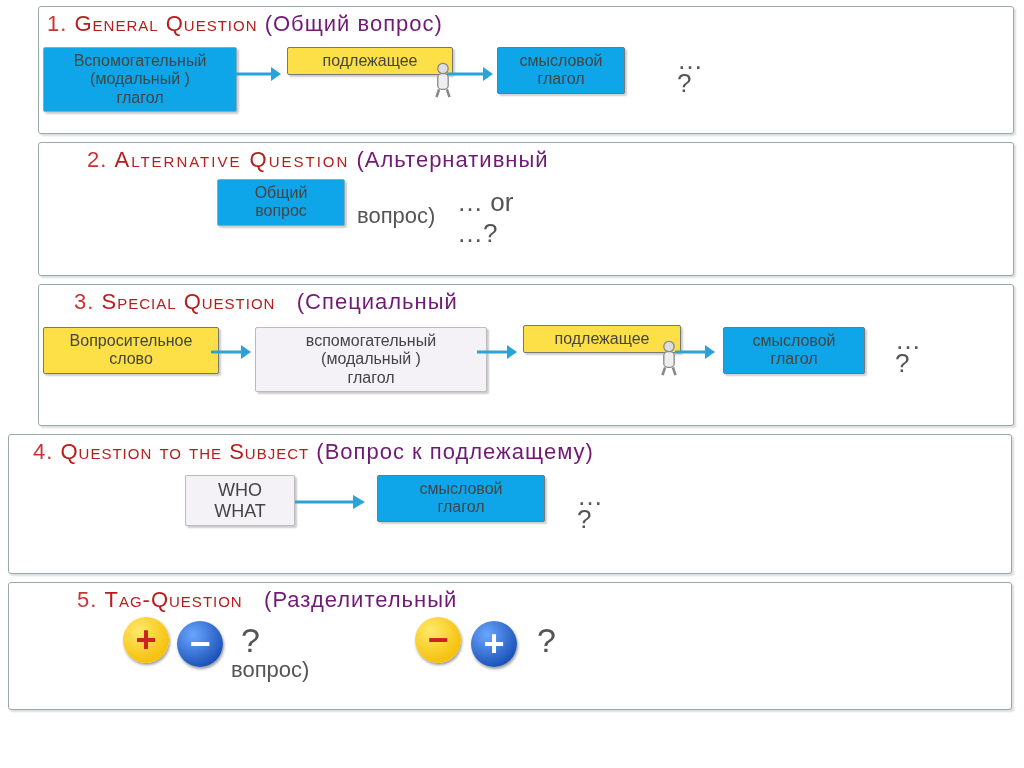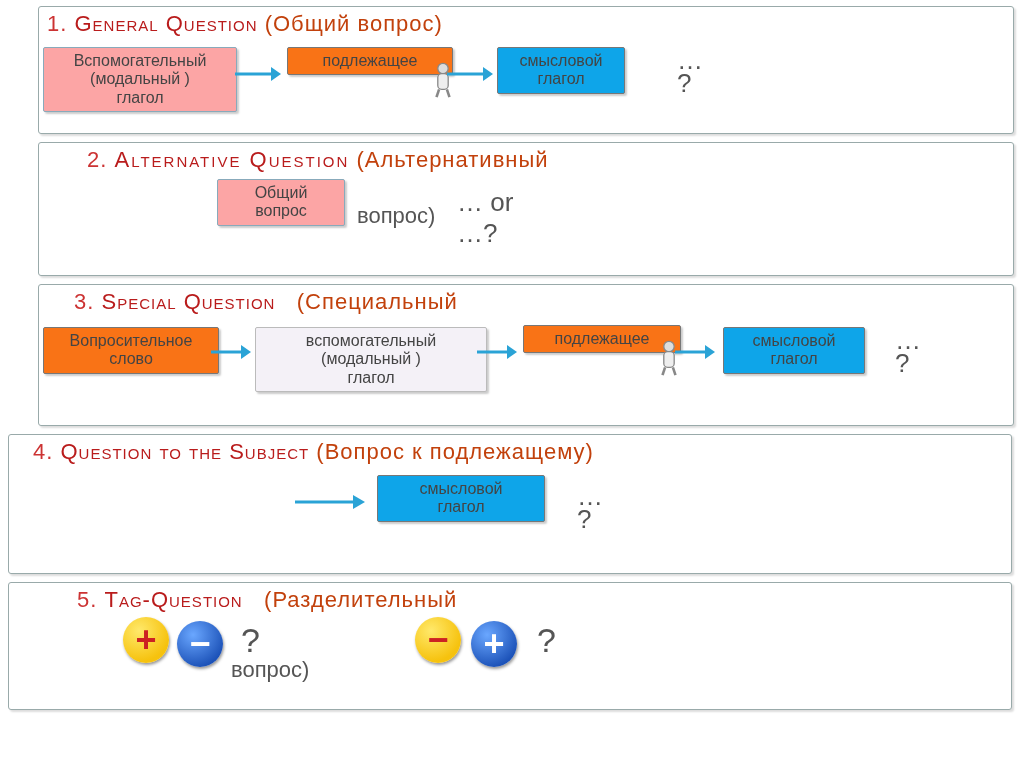--- a/index.html
+++ b/index.html
@@ -1,25 +1,25 @@
 <!DOCTYPE html>
 <html><head>
 <meta charset="utf-8">
 <style>
   html,body{margin:0;padding:0;font-family:Arial,Helvetica,sans-serif;background:#fff;color:#444}
   .page{width:1024px;height:768px;position:relative;padding:6px 10px 6px 38px;box-sizing:border-box}
   .panel{border:1px solid #9aa;border-radius:3px;margin-bottom:8px;padding:4px 8px 4px 8px;position:relative;box-shadow:2px 2px 2px #ddd;background:#fff}
   .hdr{font-size:22px;letter-spacing:1px}
   .hdr .num{color:#c33;font-variant:small-caps}
   .hdr .en{color:#b91c1c;font-variant:small-caps}
-  .hdr .ru{color:#c2410c}
+  .hdr .ru{color:#701a75}
   .paren{color:#555}
   .row{display:flex;align-items:center;margin-top:6px}
-  .box{border:1px solid #777;padding:4px 8px;text-align:center;font-size:16px;line-height:1.15;border-radius:2px;box-shadow:2px 2px 2px #ccc;background:#f97316}
-  .box.blue{background:#fca5a5;border-color:#8ab}
+  .box{border:1px solid #777;padding:4px 8px;text-align:center;font-size:16px;line-height:1.15;border-radius:2px;box-shadow:2px 2px 2px #ccc;background:#fde047}
+  .box.blue{background:#0ea5e9;border-color:#8ab}
   .box.grey{background:#0ea5e9}
   .box.lil{background:#f4f1f7;border-color:#bbb}
   .arrow{flex:0 0 auto;display:flex;align-items:center}
   .arrow svg{display:block}
   .dots{font-size:26px;color:#555;line-height:.9;margin-left:20px}
   .dots .q{display:block}
   .fig{width:26px;height:34px;display:inline-block;vertical-align:middle}
   
   .circ{width:46px;height:46px;border-radius:50%;display:inline-flex;align-items:center;justify-content:center;font-size:36px;font-weight:bold;box-shadow:1px 2px 3px #999;margin-right:4px}
   .cY{background:radial-gradient(circle at 35% 30%,#ffe96b,#f6c20e 70%)}
@@ -129,20 +129,22 @@
     </div>
   </div>
 
   <div class="panel" style="height:130px;overflow:visible;margin-left:-30px;width:986px">
     <div class="hdr" style="margin-left:16px">
       <span class="num">4.</span>
       <span class="en">Question to the Subject</span>
       <span class="ru">(Вопрос к подлежащему)</span>
     </div>
     <div style="position:relative;height:86px">
+      <div class="box lil" style="position:absolute;left:168px;top:10px;width:92px;white-space:pre-line;font-size:18px">WHO
+WHAT</div>
       <span class="arrow" style="position:absolute;left:278px;top:28px">
           <svg width="70" height="18">
             <line x1="0" y1="9" x2="58" y2="9" stroke="#2aa3d6" stroke-width="3"></line>
             <polygon points="58,2 70,9 58,16" fill="#2aa3d6"></polygon>
           </svg>
         </span>
       <div class="box grey" style="position:absolute;left:360px;top:10px;width:150px;white-space:pre-line">смысловой
 глагол</div>
       <div class="dots" style="position:absolute;left:540px;top:20px">…<span class="q">?</span></div>
     </div>

